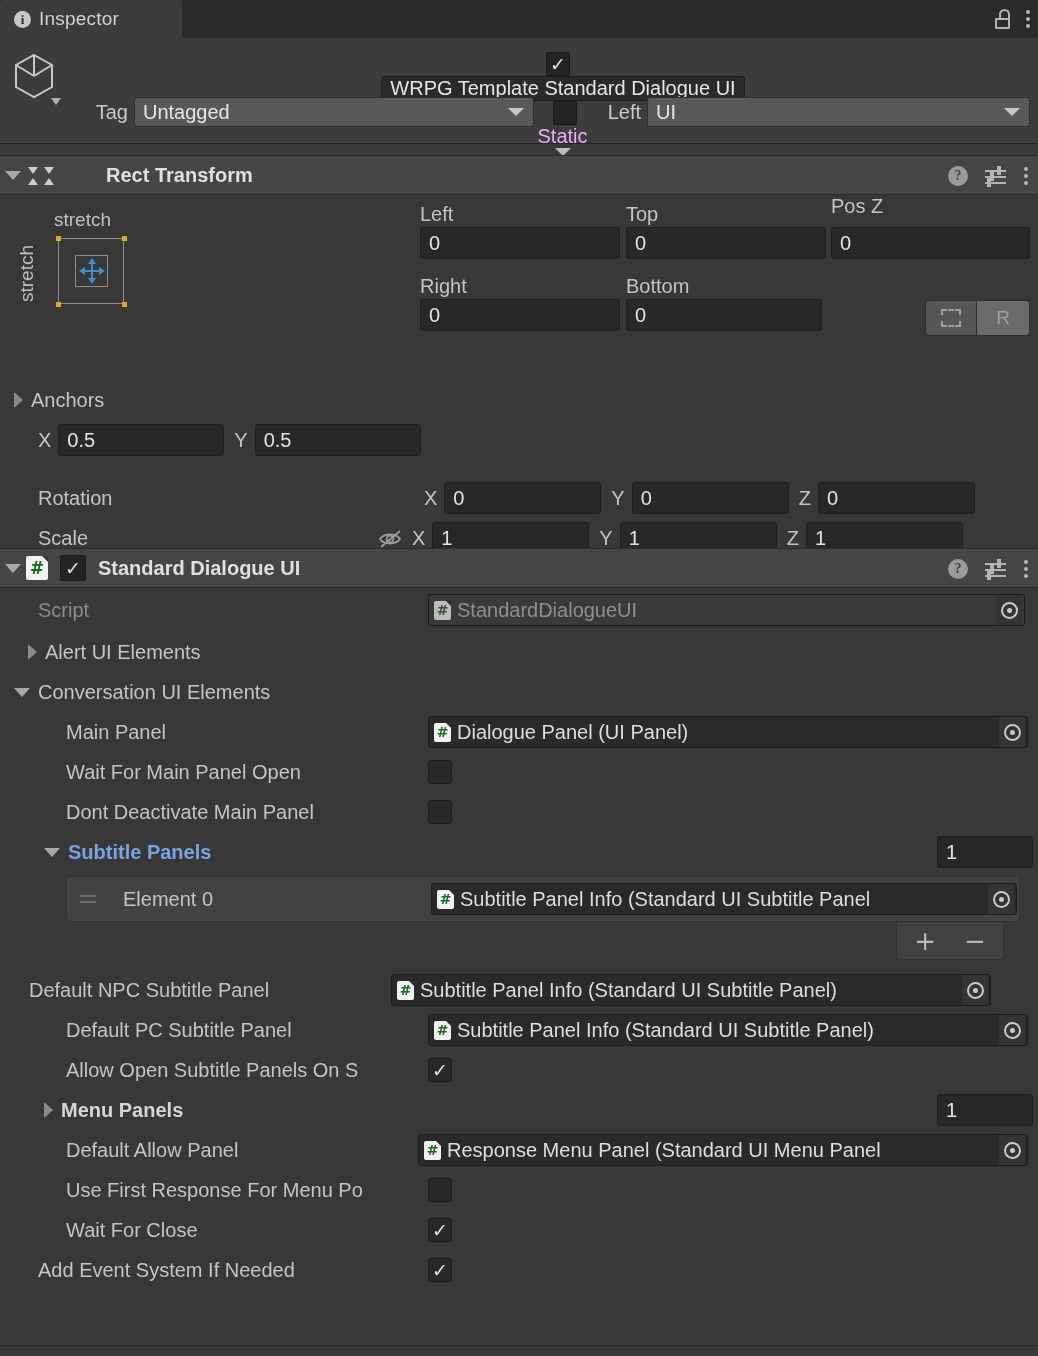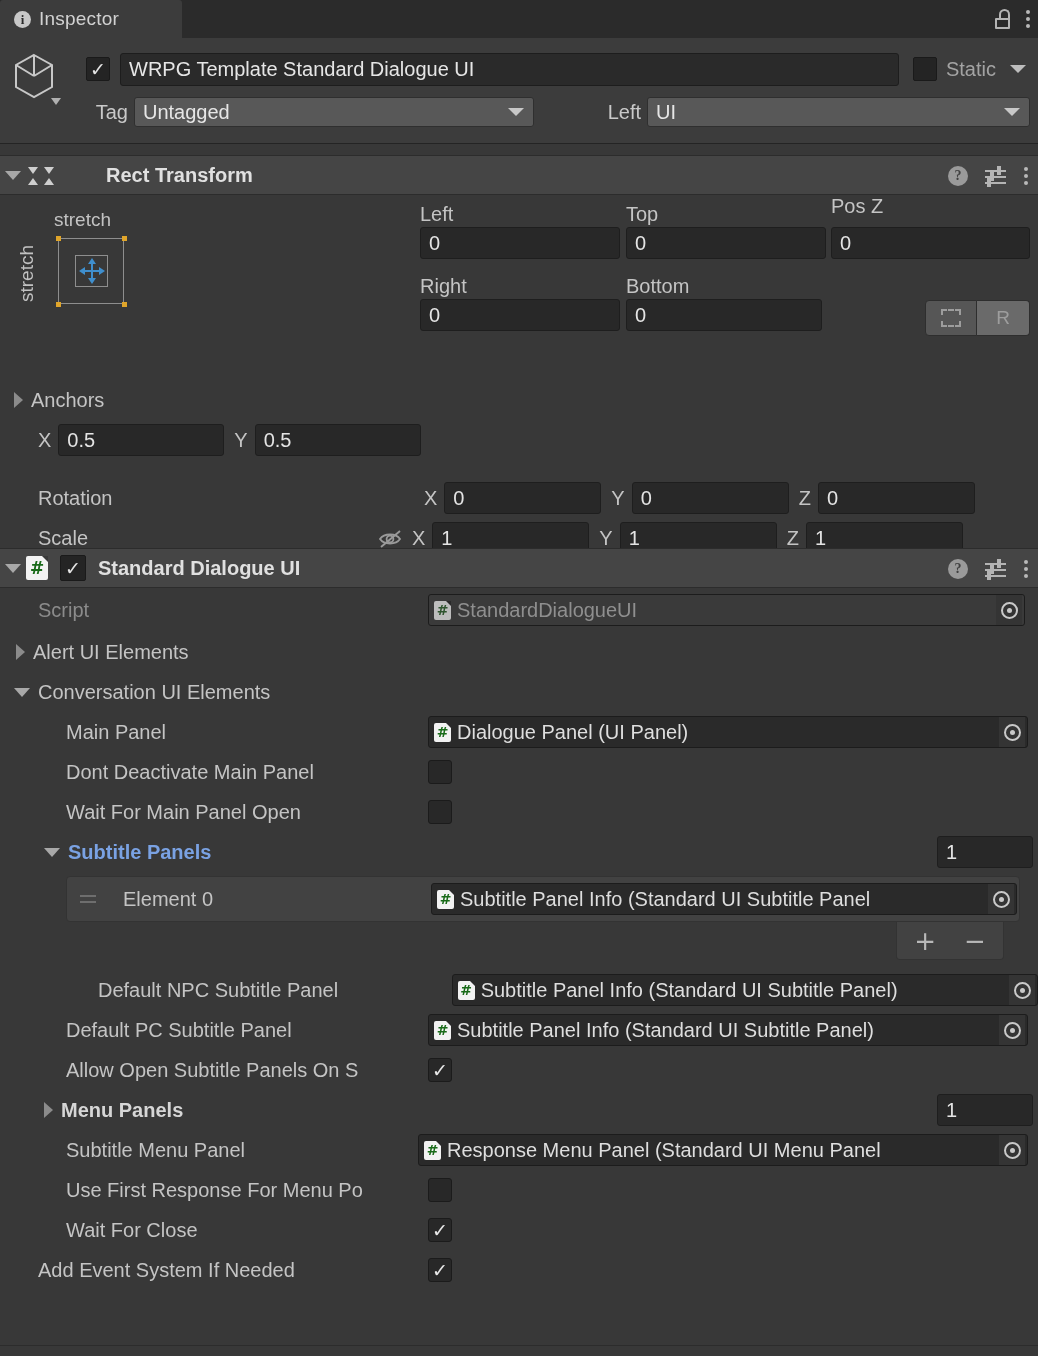--- a/index.html
+++ b/index.html
@@ -51,38 +51,38 @@
   
   .go-header {
     position: absolute; left: 0; top: 38px; width: 1038px; height: 106px;
     background: #3c3c3c;
     border-bottom: 1px solid #242424;
   }
   .go-cube {
     position: absolute; left: 12px; top: 14px; width: 50px; height: 56px;
   }
   .go-cube svg { display: block; }
-  .go-row1 { position: absolute; left: 86px; top: 14px; right: 8px; height: 34px; display: flex; align-items: center; }
+  .go-row1 { position: absolute; left: 86px; top: 14px; right: 8px; height: 34px; display: flex; align-items: center; flex-direction: column; }
   .cb {
     width: 24px; height: 24px; background: #242424;
     border: 1px solid #1a1a1a; border-radius: 2px;
     display: flex; align-items: center; justify-content: center; flex: none;
   }
   .cb.checked::after {
     content: "✓"; color: #e4e4e4; font-size: 19px; line-height: 1;
     font-family: "DejaVu Sans", sans-serif;
   }
   .name-field {
     flex: 1; height: 33px; margin-left: 10px;
     background: #2a2a2a; border: 1px solid #1d1d1d; border-radius: 3px;
     display: flex; align-items: center; padding: 0 8px;
     font-size: 20px; color: #e6e6e6;
   }
   .static-box { margin-left: 14px; }
-  .static-label { margin-left: 9px; font-size: 20px; color: #a3a3a3; }
+  .static-label { margin-left: 9px; font-size: 20px; color: #f0abfc; }
   .tri-down {
     width: 0; height: 0; border-left: 8px solid transparent; border-right: 8px solid transparent;
     border-top: 8px solid #bdbdbd;
   }
   .static-arrow { margin-left: 14px; margin-right: 4px; }
 
   .go-row2 { position: absolute; left: 0; top: 54px; right: 8px; height: 40px; display: flex; align-items: center; }
   .fieldlabel { font-size: 20px; color: #c9c9c9; text-align: right; }
   .dropdown {
     height: 30px; background: #585858; border: 1px solid #2f2f2f; border-radius: 3px;
@@ -436,21 +436,21 @@
           <span class="cs-icon small dim">#</span>
           <span class="obj-text">StandardDialogueUI</span>
           <span class="obj-pick">
               <span class="ring">
                 <i></i>
               </span>
             </span>
         </div>
       </div>
 
-      <div class="prop-row" style="padding-left:16px;">
+      <div class="prop-row" style="padding-left:28px;">
         <span class="fold-closed" style="margin-right:8px;"></span>
         <span class="prop-label">Alert UI Elements</span>
       </div>
 
       <div class="prop-row" style="padding-left:14px;">
         <span class="fold-open" style="margin-right:8px;"></span>
         <span class="prop-label">Conversation UI Elements</span>
       </div>
 
       <div class="prop-row">
@@ -460,26 +460,26 @@
           <span class="obj-text">Dialogue Panel (UI Panel)</span>
           <span class="obj-pick">
               <span class="ring">
                 <i></i>
               </span>
             </span>
         </div>
       </div>
 
       <div class="prop-row">
+        <span class="prop-label" style="margin-left:66px; width:362px;">Wait For Main Panel Open</span>
+        <div class="sm-cb"></div>
+      </div>
+
+      <div class="prop-row">
         <span class="prop-label" style="margin-left:66px; width:362px;">Dont Deactivate Main Panel</span>
-        <div class="sm-cb"></div>
-      </div>
-
-      <div class="prop-row">
-        <span class="prop-label" style="margin-left:66px; width:362px;">Wait For Main Panel Open</span>
         <div class="sm-cb"></div>
       </div>
 
       <div class="prop-row" style="padding-left:44px;">
         <span class="fold-open" style="margin-right:8px;"></span>
         <span class="prop-label blue">Subtitle Panels</span>
         <div class="num-field" style="position:absolute; right:5px; width:96px;">
           <span>1</span>
         </div>
       </div>
@@ -499,21 +499,21 @@
               </span>
             </span>
         </div>
       </div>
       <div class="plusminus" style="margin-left:896px; width:108px; height:38px;">
         <span class="pm-glyph">+</span>
         <span class="pm-glyph">−</span>
       </div>
 
       <div class="prop-row" style="margin-top:10px;">
-        <span class="prop-label" style="margin-left:98px; width:362px;">Default NPC Subtitle Panel</span>
+        <span class="prop-label" style="margin-left:29px; width:362px;">Default NPC Subtitle Panel</span>
         <div class="obj-field" style="width:600px;">
           <span class="cs-icon small">#</span>
           <span class="obj-text">Subtitle Panel Info (Standard UI Subtitle Panel)</span>
           <span class="obj-pick">
               <span class="ring">
                 <i></i>
               </span>
             </span>
         </div>
       </div>
@@ -538,21 +538,21 @@
 
       <div class="prop-row" style="padding-left:44px;">
         <span class="fold-closed" style="margin-right:8px;"></span>
         <span class="prop-label bold">Menu Panels</span>
         <div class="num-field" style="position:absolute; right:5px; width:96px;">
           <span>1</span>
         </div>
       </div>
 
       <div class="prop-row">
-        <span class="prop-label" style="margin-left:66px; width:352px;">Subtitle Menu Panel</span>
+        <span class="prop-label" style="margin-left:66px; width:352px;">Default Allow Panel</span>
         <div class="obj-field" style="width:610px;">
           <span class="cs-icon small">#</span>
           <span class="obj-text">Response Menu Panel (Standard UI Menu Panel</span>
           <span class="obj-pick">
               <span class="ring">
                 <i></i>
               </span>
             </span>
         </div>
       </div>

